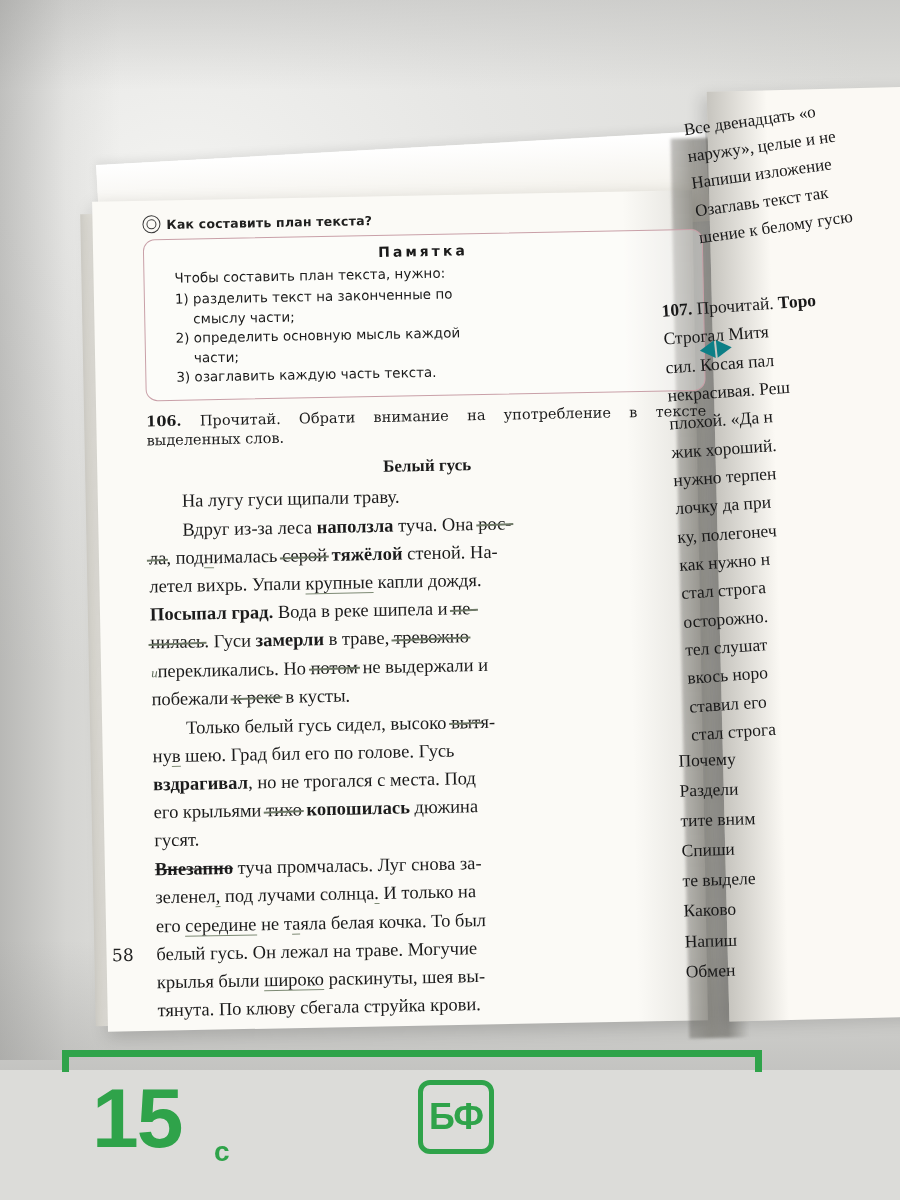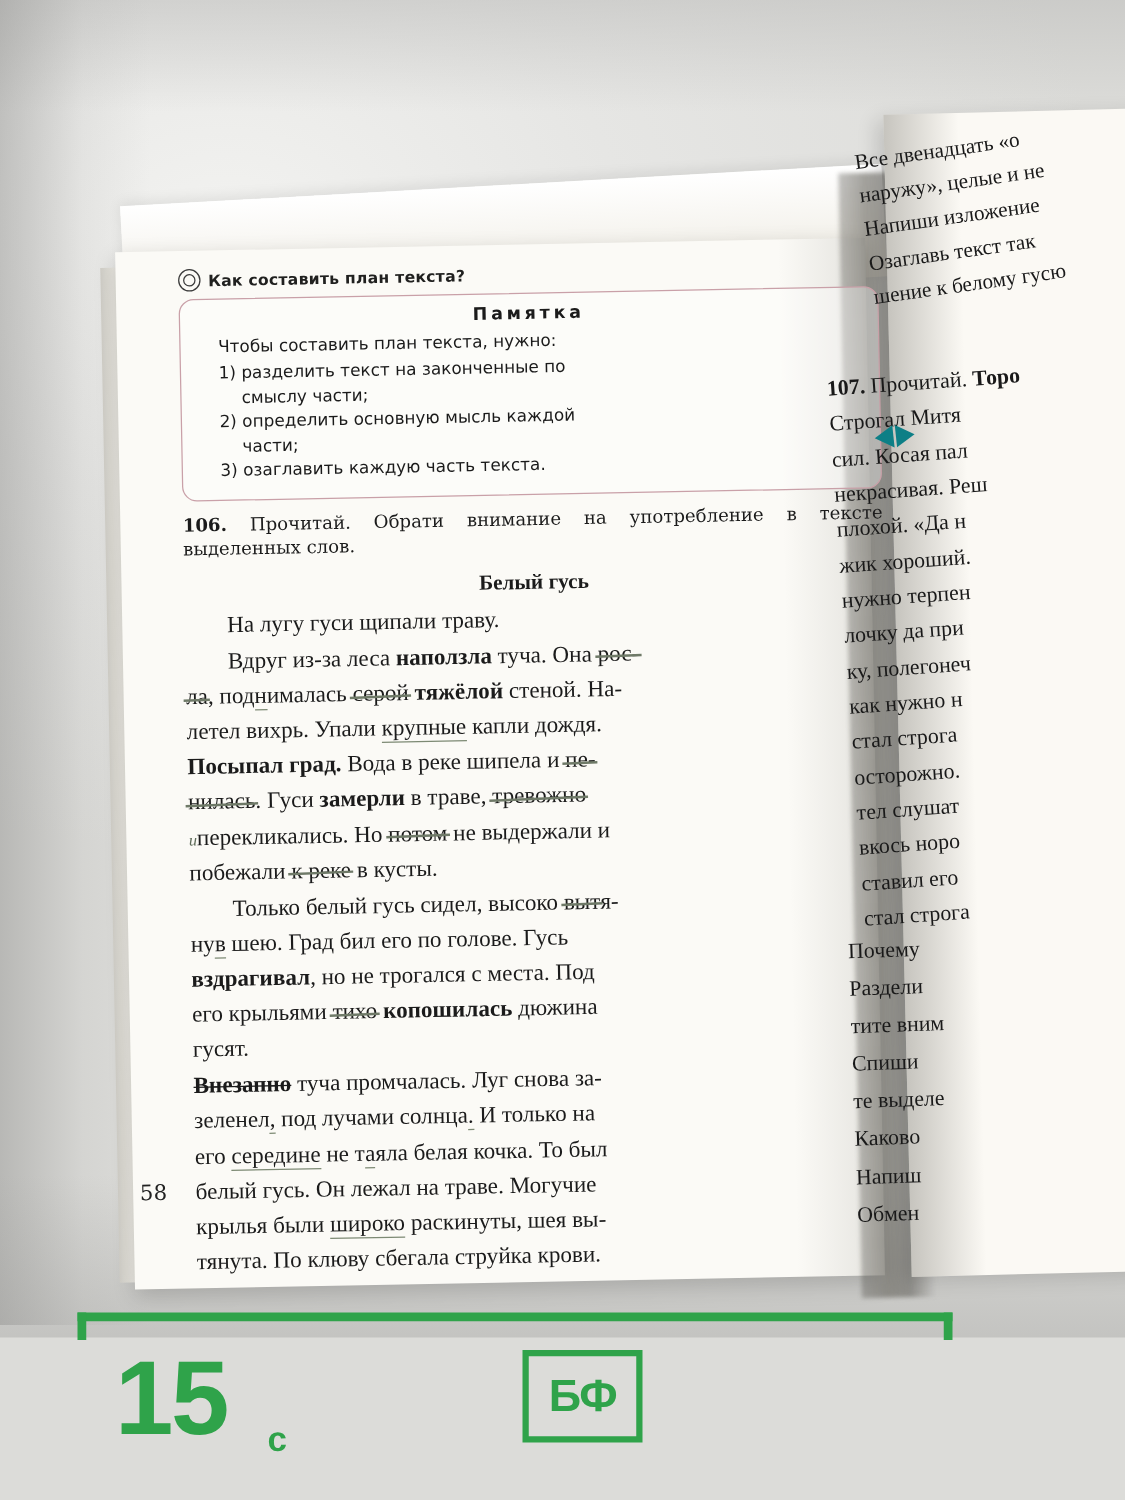--- a/index.html
+++ b/index.html
@@ -339,24 +339,24 @@
     top: 88px;
     font-family: "Liberation Sans", sans-serif;
     font-size: 28px;
     font-weight: 700;
     color: #2fa34a;
   }
   .brand-logo {
     position: absolute;
     left: 418px;
     top: 32px;
-    width: 96px;
+    width: 76px;
     height: 74px;
     border: 5px solid #2fa34a;
-    border-radius: 0;
+    border-radius: 12px;
     box-sizing: border-box;
     display: flex;
     align-items: center;
     justify-content: center;
   }
   .brand-logo span {
     font-family: "Liberation Sans", sans-serif;
     font-weight: 700;
     font-size: 36px;
     color: #2fa34a;

